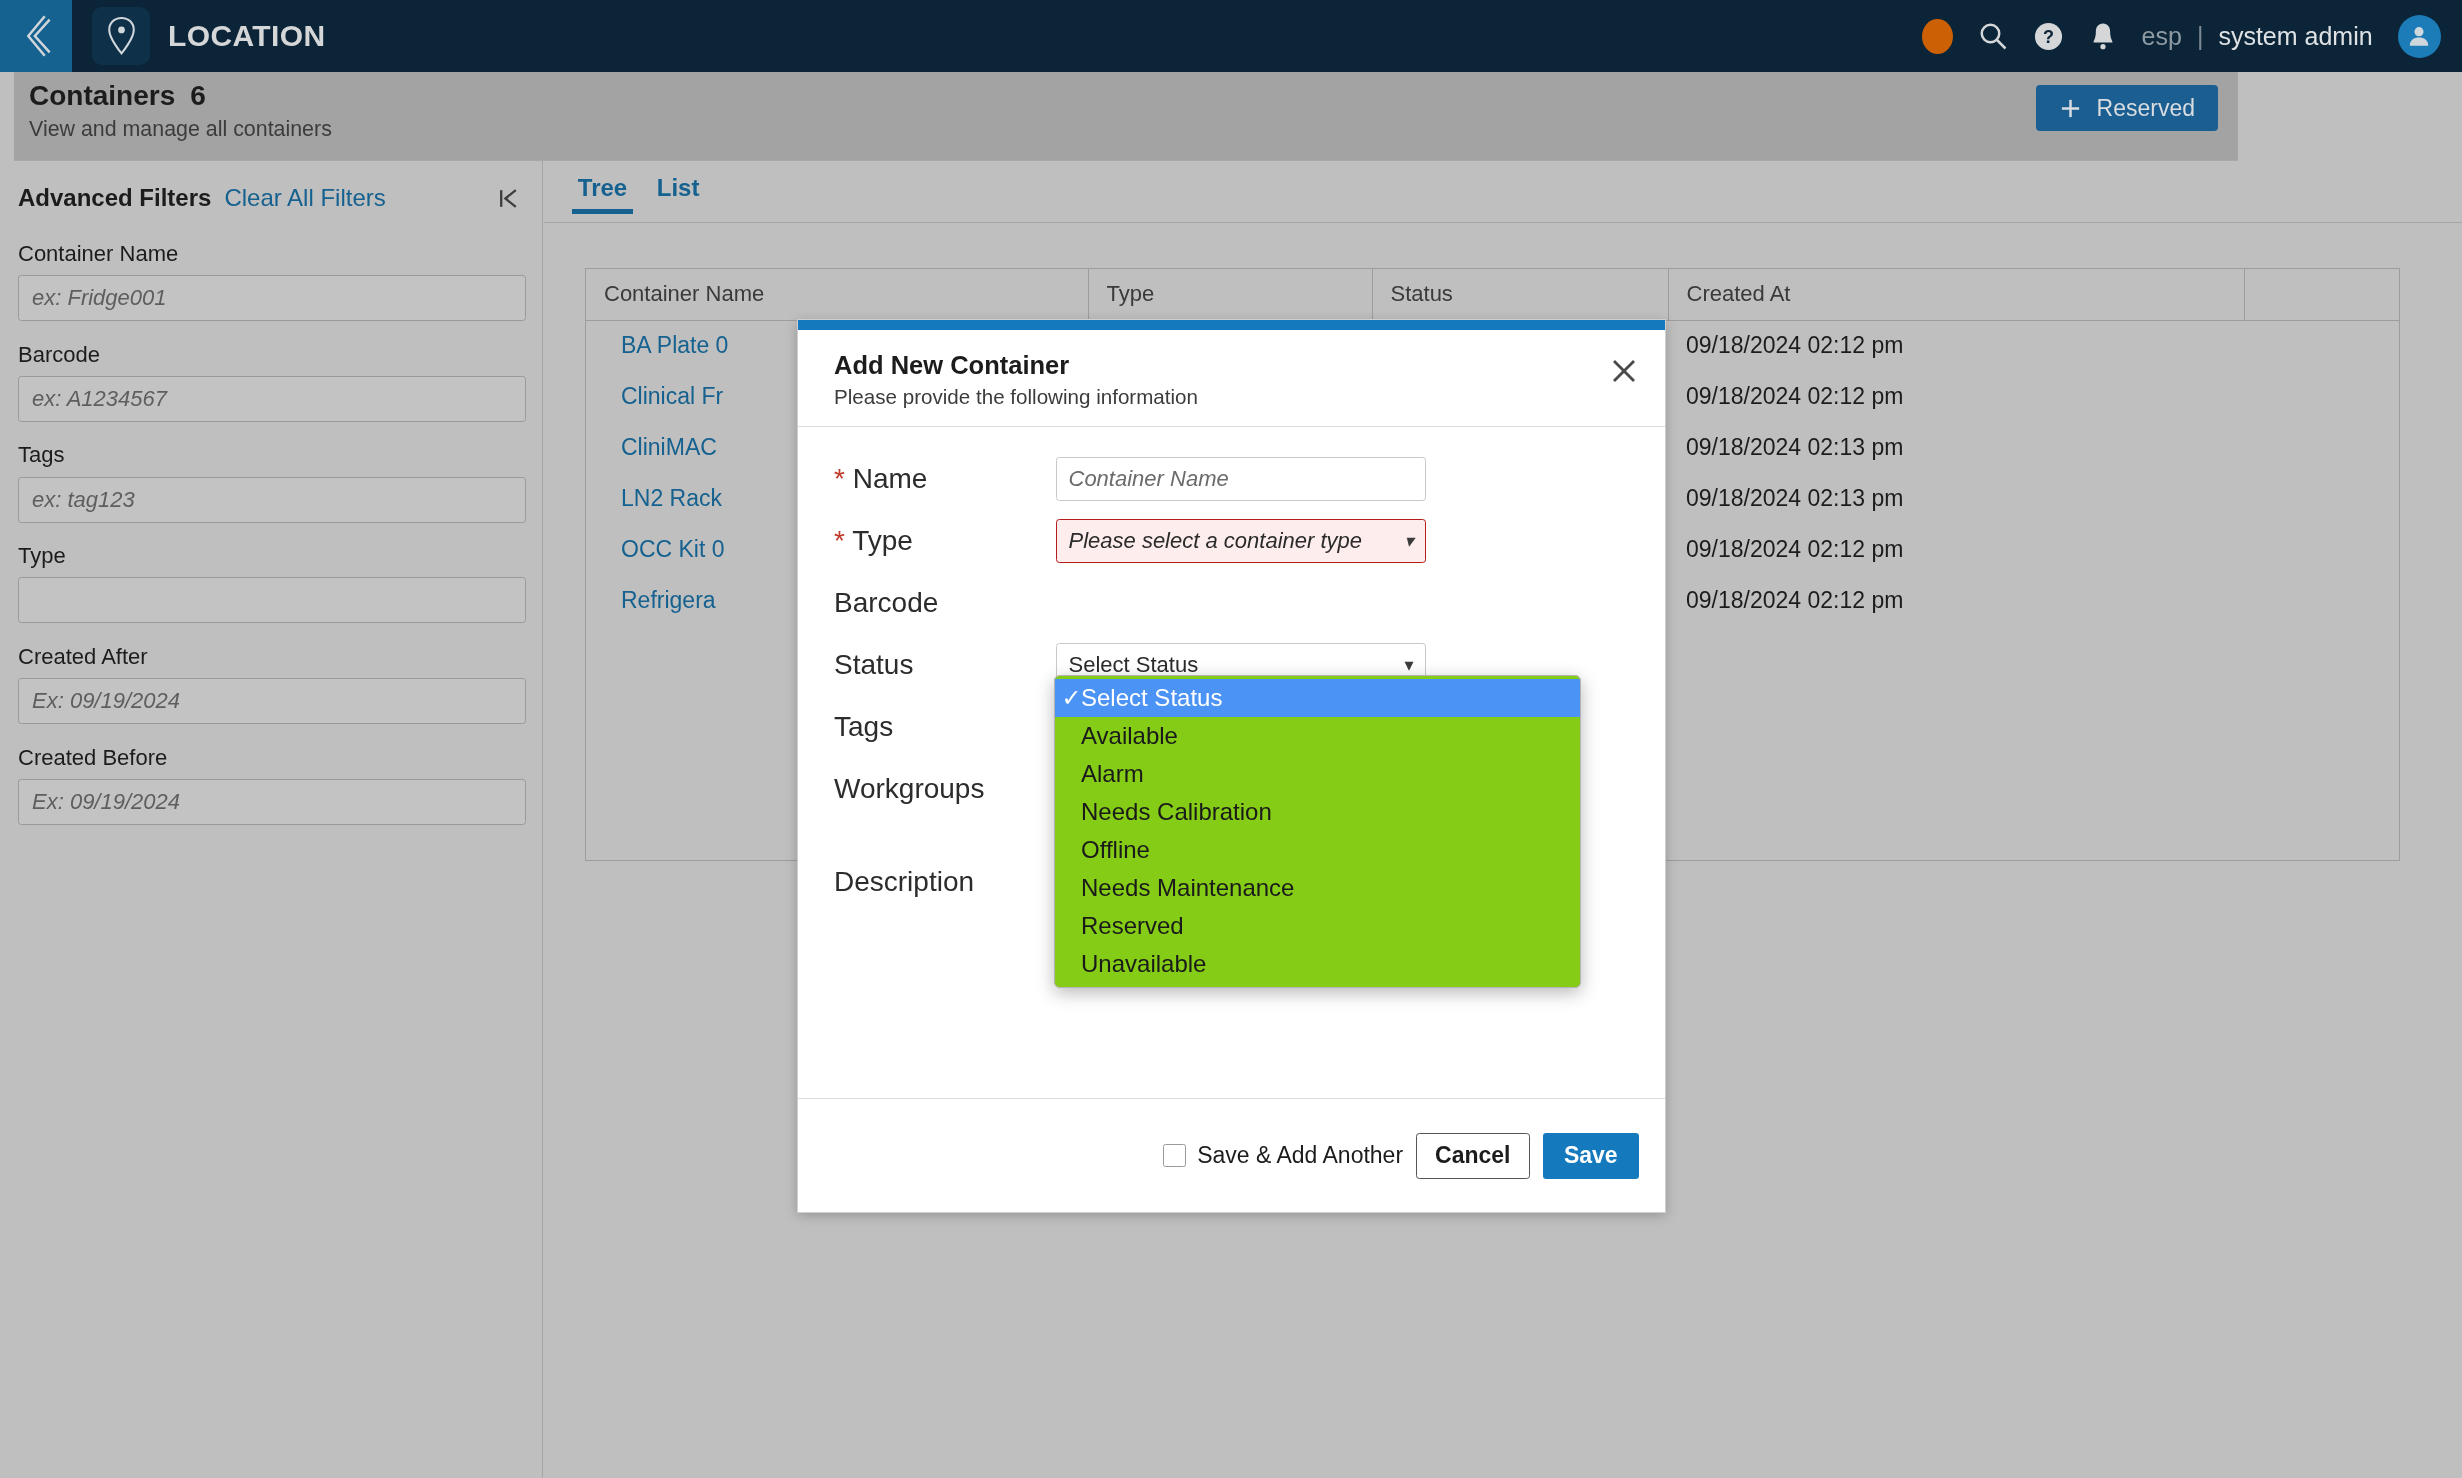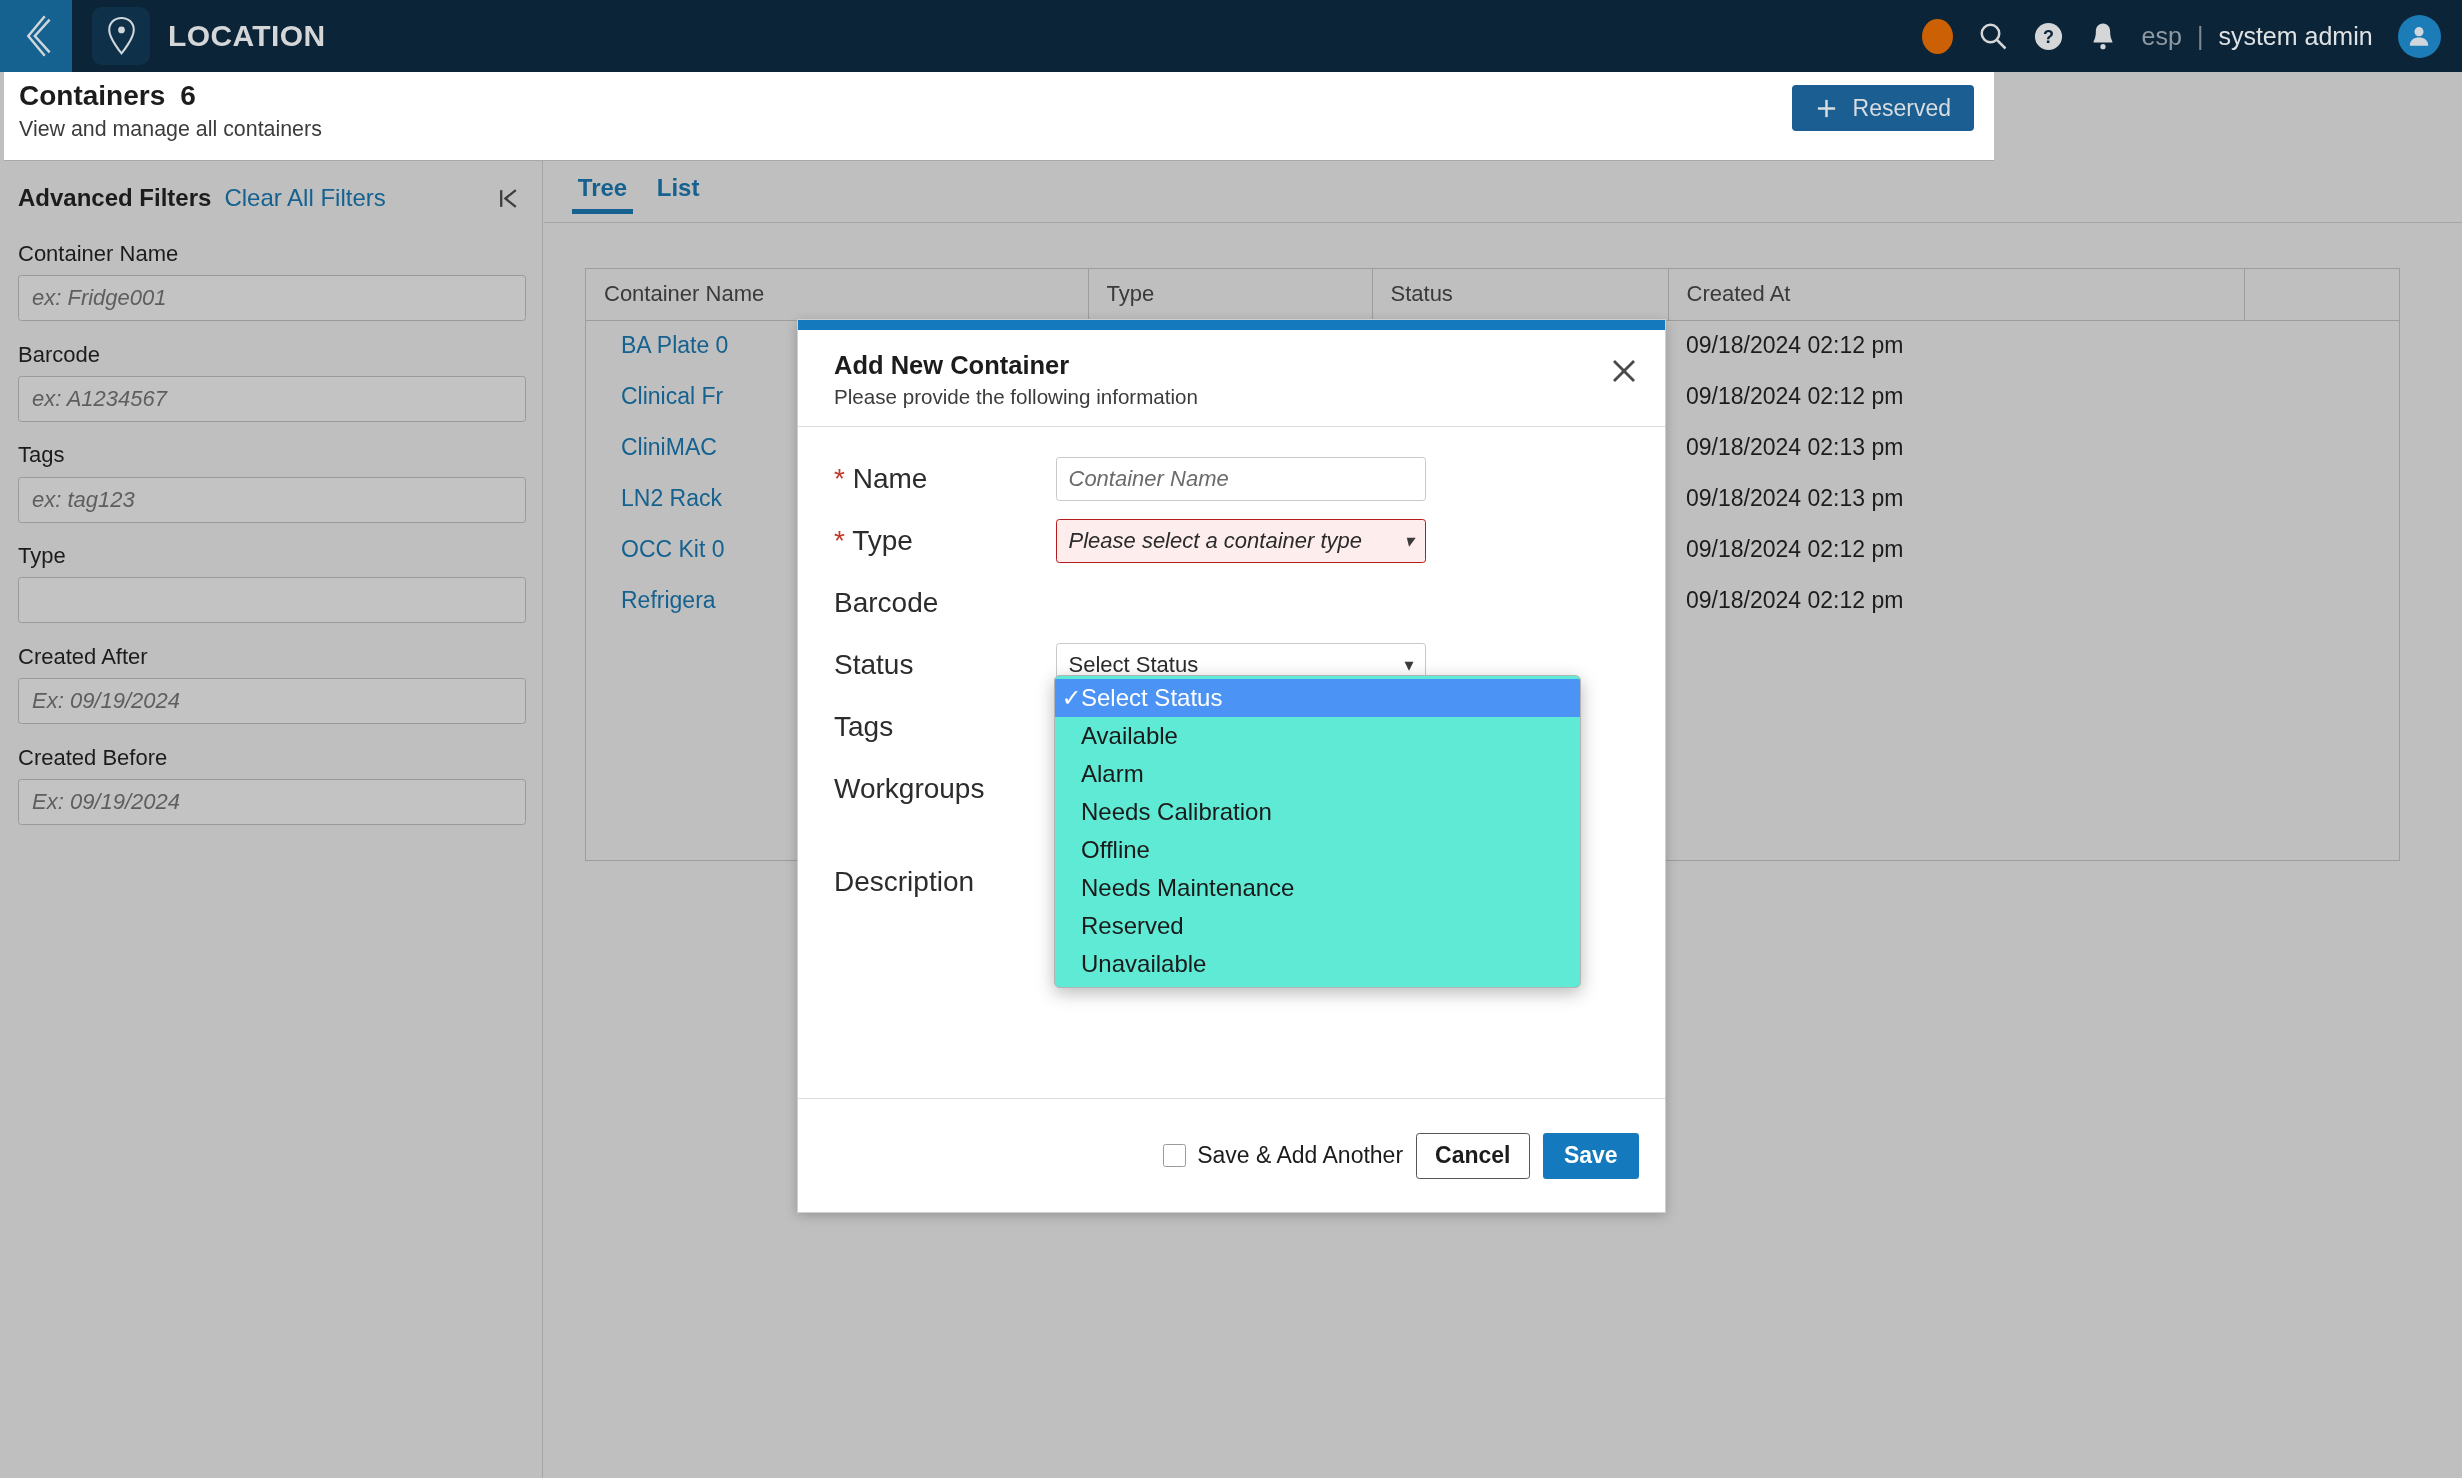--- a/index.html
+++ b/index.html
@@ -42,23 +42,23 @@
   .nav-sep { color: #7d8a94; font-size: 25px; margin: 0 -10px; }
   .nav-esp { color: #8e9aa3; font-size: 25px; }
   .nav-user { color: #dfe2e4; font-size: 25px; }
   .nav-avatar {
     width: 43px; height: 43px; border-radius: 50%;
     background: #1b7cb8; display: flex; align-items: center; justify-content: center;
   }
 
   
   .pagehead {
-    position: absolute; top: 72px; left: 4px;
-    width: 1990px; height: 89px;
-    background: #ffffff;
+    position: absolute; top: 72px; left: 14px;
+    width: 2224px; height: 89px;
+    background: #a3a3a3;
     border-bottom: 0.8px solid #a8a8a8;
   }
   .ph-title {
     position: absolute; left: 15px; top: 8.2px;
     font-size: 28px; font-weight: bold; color: #1c1c1c;
   }
   .ph-count {
     margin-left: 15px; font-size: 28px; font-weight: bold; color: #1c1c1c;
   }
   .ph-sub {
@@ -237,21 +237,21 @@
     background: #1479bd; color: #fff;
     border: none; border-radius: 3.3px;
     font-family: inherit; font-size: 23px; font-weight: bold;
     cursor: pointer;
   }
 
   
   .dropdown {
     position: absolute; left: 1054px; top: 675px;
     width: 527px;
-    background: #5eead4;
+    background: #84cc16;
     border: 0.8px solid #b4b4b4;
     border-radius: 5.8px;
     box-shadow: 0 5px 18px rgba(0,0,0,0.28);
     padding: 3.3px 0;
     z-index: 90;
     overflow: hidden;
   }
   .dd-item {
     height: 38px; line-height: 38px;
     padding-left: 26px;

